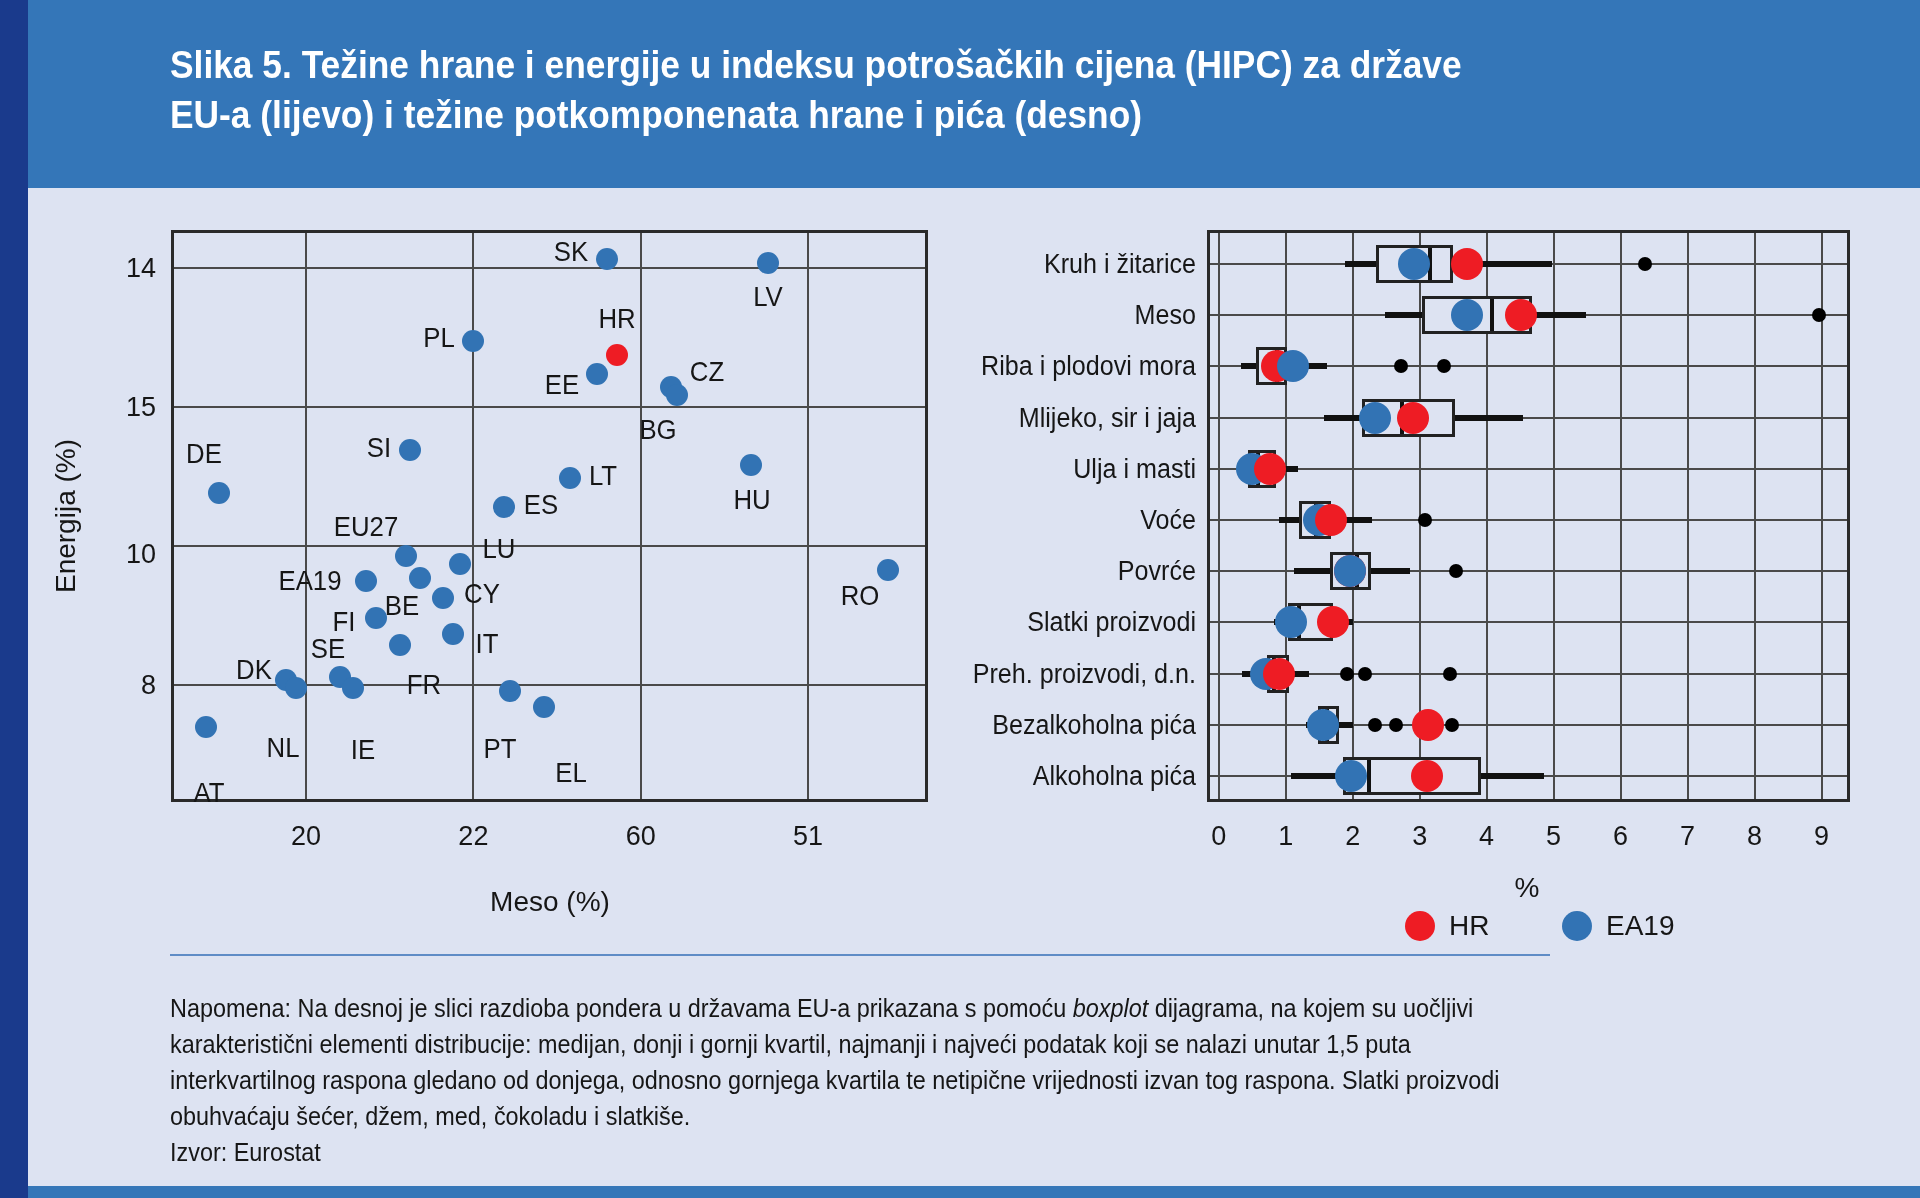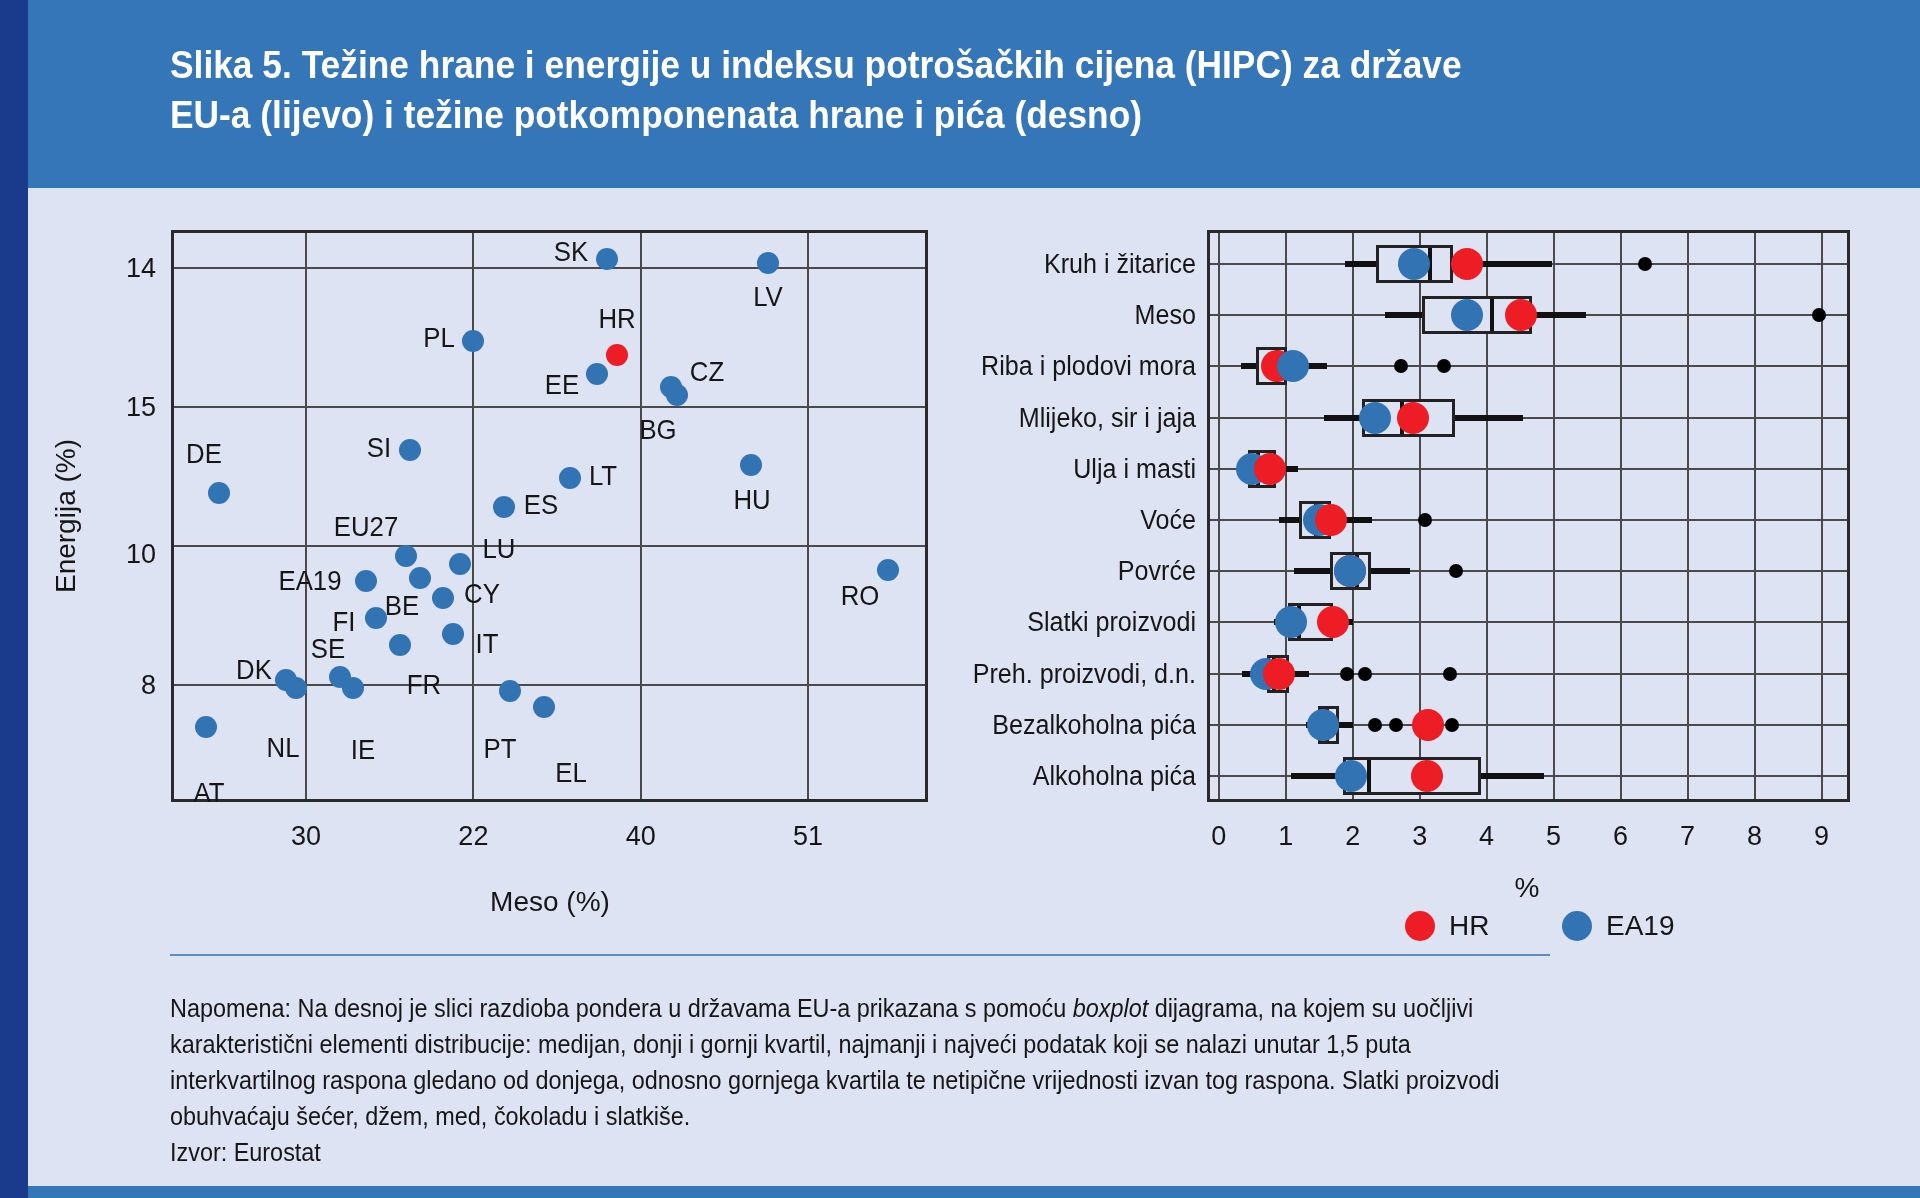--- a/index.html
+++ b/index.html
@@ -73,25 +73,25 @@
 <div class="header">
   <div class="title">
     <div>Slika 5. Težine hrane i energije u indeksu potrošačkih cijena (HIPC) za države</div>
     <div>EU-a (lijevo) i težine potkomponenata hrane i pića (desno)</div>
   </div>
 </div>
 
 <span class="axis-label" id="ylabel-left">Energija (%)</span>
 <div class="plot" id="left-plot-area">
     <div class="gl-v" style="left: 131.136px;"></div>
-    <div class="tick x" style="left: 132.136px; top: 588px;">30</div>
+    <div class="tick x" style="left: 132.136px; top: 588px;">20</div>
     <div class="gl-v" style="left: 298.396px;"></div>
     <div class="tick x" style="left: 299.396px; top: 588px;">22</div>
     <div class="gl-v" style="left: 465.657px;"></div>
-    <div class="tick x" style="left: 466.657px; top: 588px;">40</div>
+    <div class="tick x" style="left: 466.657px; top: 588px;">60</div>
     <div class="gl-v" style="left: 632.918px;"></div>
     <div class="tick x" style="left: 633.918px; top: 588px;">51</div>
     <div class="gl-h" style="top: 450.966px;"></div>
     <div class="tick y" style="left: -18px; top: 451.966px;">8</div>
     <div class="gl-h" style="top: 311.899px;"></div>
     <div class="tick y" style="left: -18px; top: 321px;">10</div>
     <div class="gl-h" style="top: 172.833px;"></div>
     <div class="tick y" style="left: -18px; top: 173.833px;">15</div>
     <div class="gl-h" style="top: 33.7666px;"></div>
     <div class="tick y" style="left: -18px; top: 34.7666px;">14</div>

